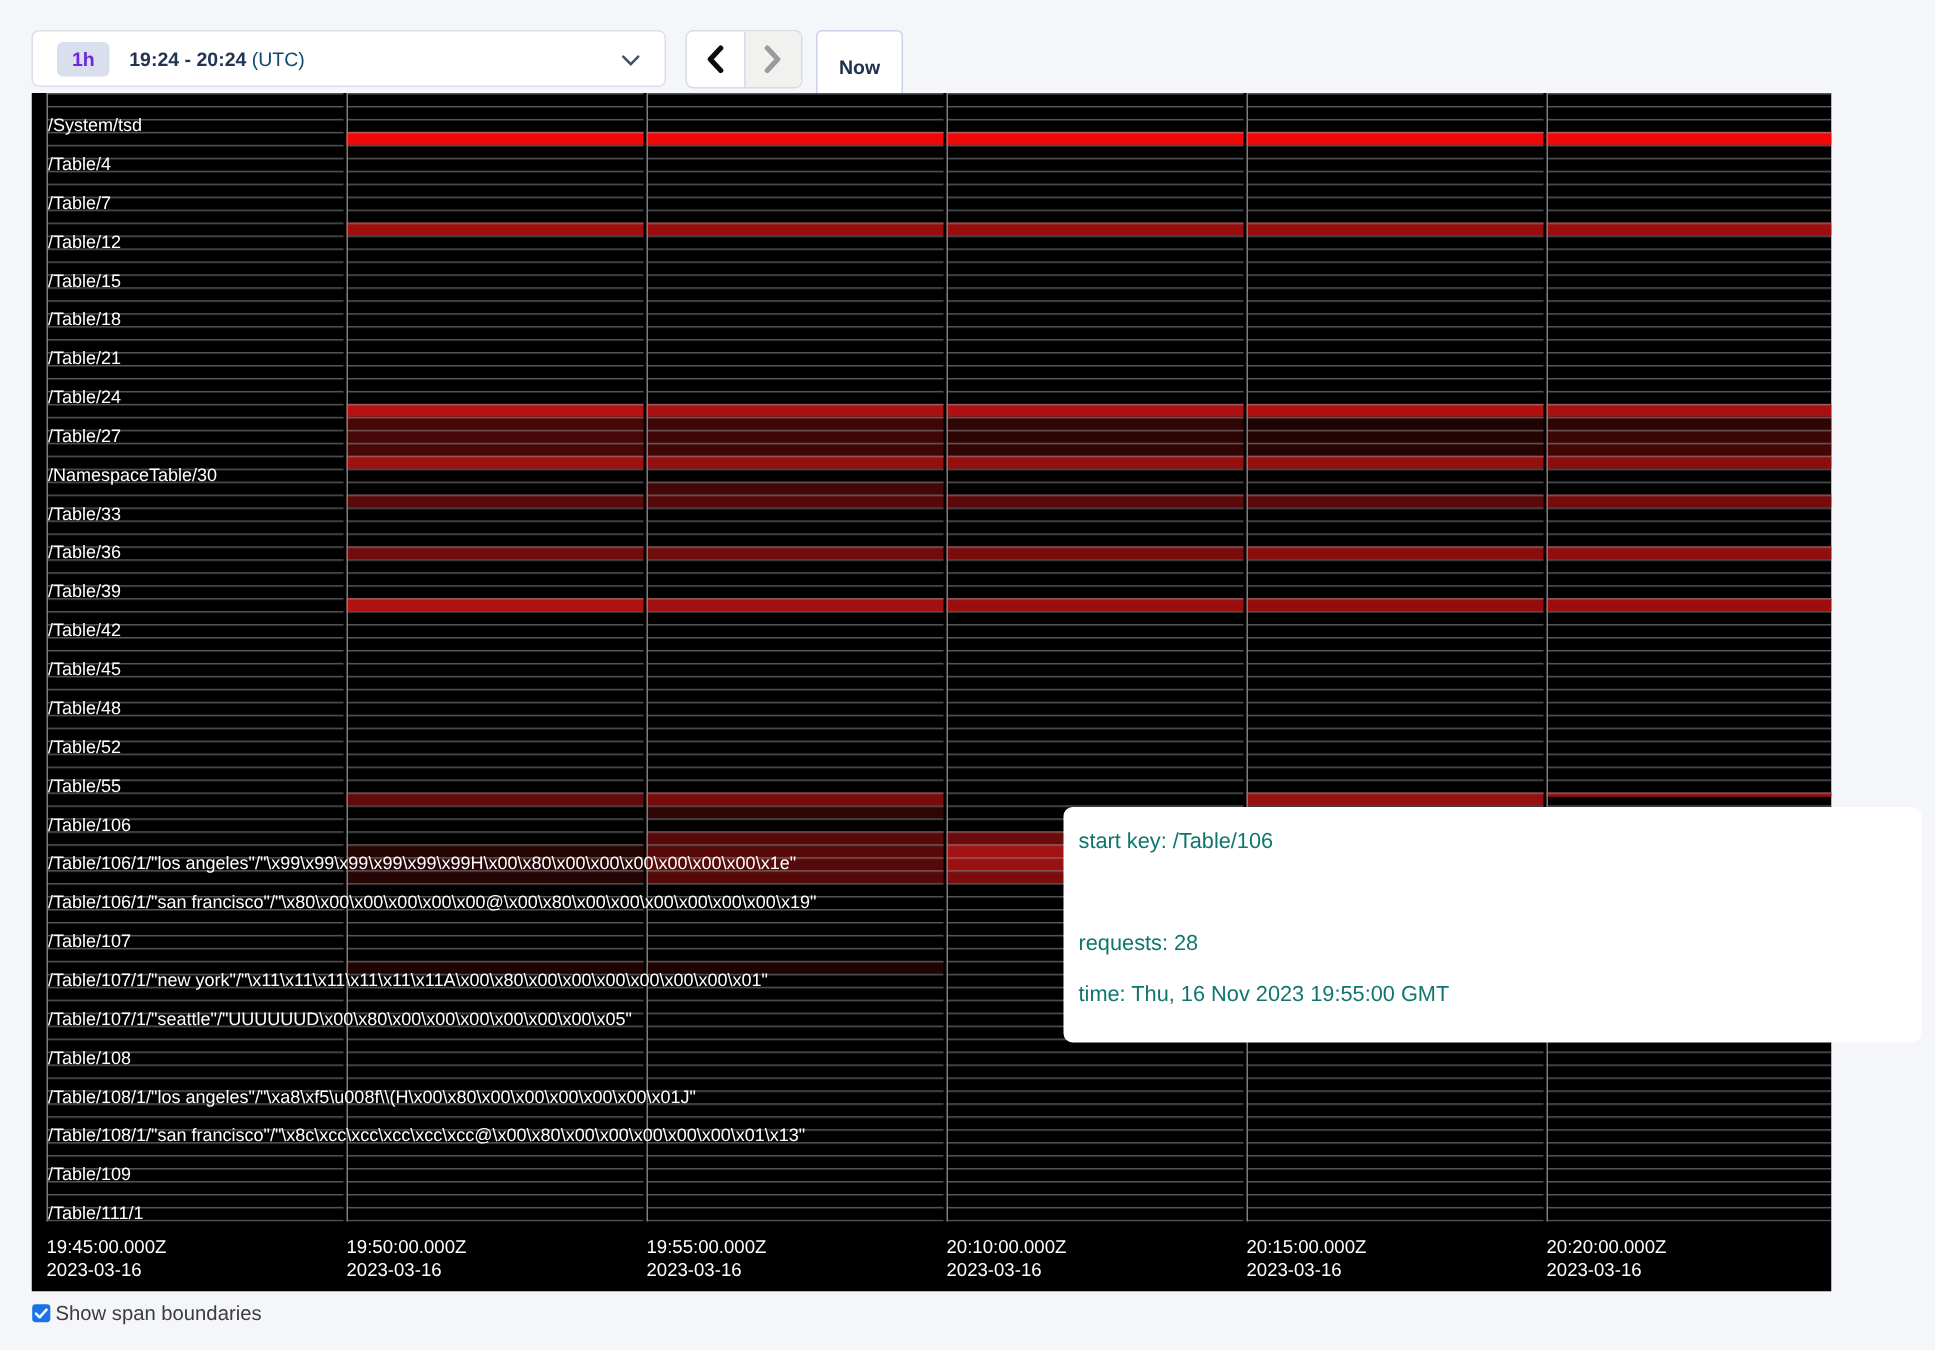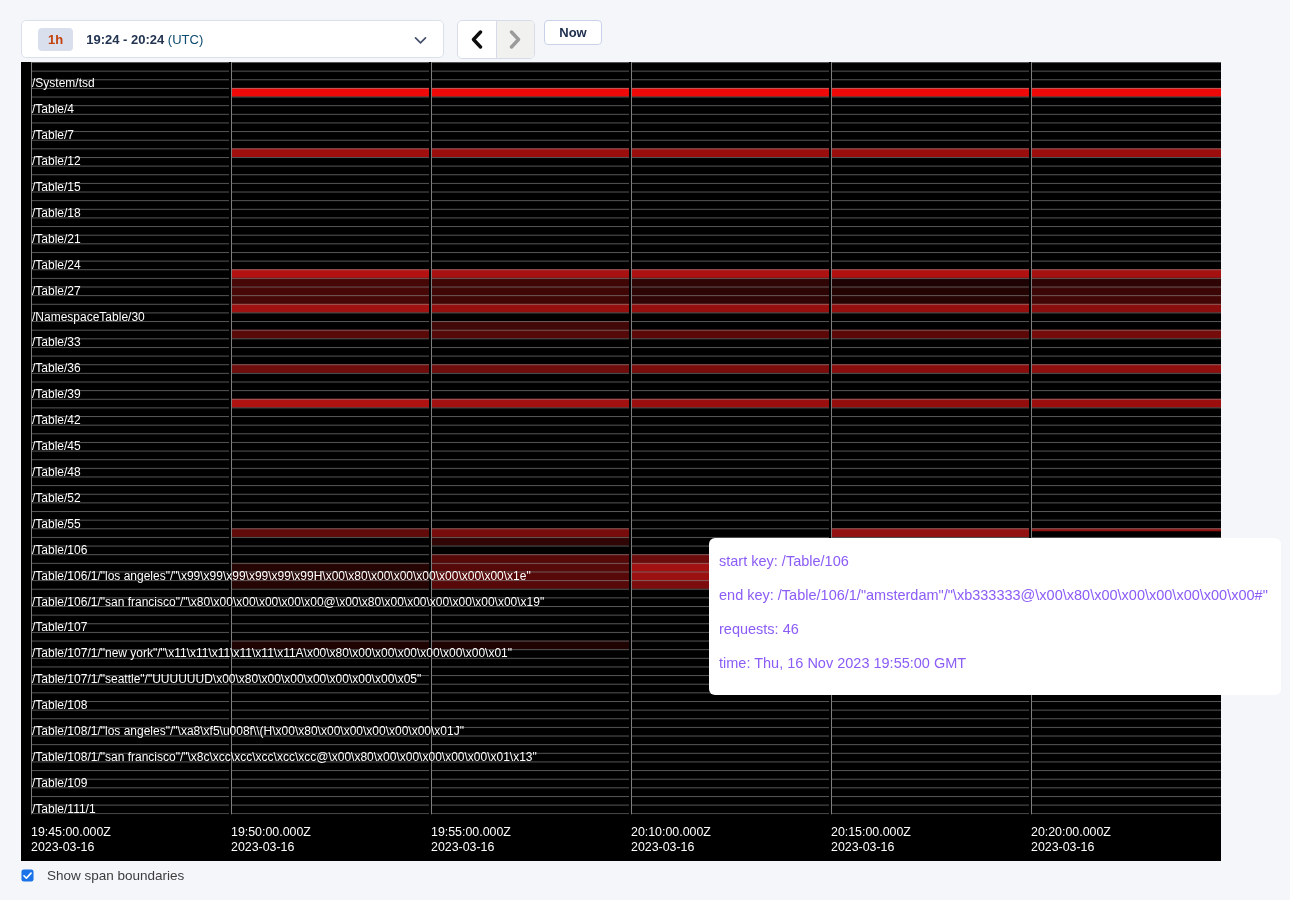--- a/index.html
+++ b/index.html
@@ -1,30 +1,30 @@
 <!DOCTYPE html>
 <html><head><meta charset="utf-8"><style>
 * { margin:0; padding:0; box-sizing:border-box; }
 html { width:1290px; height:900px; }
 body { width:1290px; height:900px; background:#f4f6fa; font-family:"Liberation Sans",sans-serif; overflow:hidden; }
 .abs { position:absolute; filter:brightness(1); }
 .timesel { left:21px; top:20px; width:423px; height:38px; background:#fff; border:1px solid #dce0ea; border-radius:5px; display:flex; align-items:center; }
-.badge { margin-left:16px; background:#d9dfec; border-radius:4px; color:#c2410c; font-weight:bold; font-size:13px; height:23px; padding:0 10px; display:flex; align-items:center; }
+.badge { margin-left:16px; background:#d9dfec; border-radius:4px; color:#6d28d9; font-weight:bold; font-size:13px; height:23px; padding:0 10px; display:flex; align-items:center; }
 .trange { margin-left:13px; color:#233451; font-weight:bold; font-size:13px; }
 .trange span { color:#0c4a6e; font-weight:normal; }
 .caret { position:absolute; right:16px; top:15px; }
 .navgrp { left:457px; top:20px; width:78px; height:39px; border:1px solid #d7dce8; border-radius:5px; background:#fff; display:flex; overflow:hidden; }
 .navgrp .half { width:39px; height:100%; display:flex; align-items:center; justify-content:center; }
 .navgrp .dis { background:#f1f1ef; border-left:1px solid #d7dce8; }
-.nowbtn { left:544px; top:20px; width:58px; height:25px; background:#fff; border:1px solid #c9d2e8; border-radius:4px; color:#20304f; font-weight:bold; font-size:13px; display:flex; align-items:center; justify-content:center; }
+.nowbtn { left:544px; top:20px; width:58px; height:49px; background:#fff; border:1px solid #c9d2e8; border-radius:4px; color:#20304f; font-weight:bold; font-size:13px; display:flex; align-items:center; justify-content:center; }
 .chart { left:21px; top:62px; filter:brightness(1); }
-.tooltip { left:709px; top:538px; width:572px; height:157px; background:#fff; border-radius:6px; color:#8b5cf6; font-size:14.5px; }
+.tooltip { left:709px; top:538px; width:572px; height:157px; background:#fff; border-radius:6px; color:#0f766e; font-size:14.5px; }
 .tooltip div { position:absolute; left:10px; }
 .footer { left:21px; top:868px; display:flex; align-items:center; }
-.cbl { margin-left:13px; color:#3c3c3c; font-size:13.5px; }
+.cbl { margin-left:3px; color:#3c3c3c; font-size:13.5px; }
 </style></head>
 <body>
 <div class="abs timesel">
   <div class="badge">1h</div>
   <div class="trange">19:24 - 20:24 <span>(UTC)</span></div>
   <svg class="caret" width="13" height="9" viewBox="0 0 13 9">
       <path d="M1.5 1.8 L6.5 6.8 L11.5 1.8" stroke="#44506b" stroke-width="1.7" fill="none" stroke-linecap="round"></path>
     </svg>
 </div>
 <div class="abs navgrp">
@@ -169,22 +169,21 @@
       <text x="610" y="773.5">20:10:00.000Z</text>
       <text x="610" y="788.5">2023-03-16</text>
       <text x="810" y="773.5">20:15:00.000Z</text>
       <text x="810" y="788.5">2023-03-16</text>
       <text x="1010" y="773.5">20:20:00.000Z</text>
       <text x="1010" y="788.5">2023-03-16</text>
     </g>
   </svg>
 <div class="abs tooltip">
   <div style="top:15px">start key: /Table/106</div>
-  <div style="top:49px">end key: /Table/106/1/"amsterdam"/"\xb333333@\x00\x80\x00\x00\x00\x00\x00\x00#"</div>
-  <div style="top:83px">requests: 46</div>
+  <div style="top:83px">requests: 28</div>
   <div style="top:117px">time: Thu, 16 Nov 2023 19:55:00 GMT</div>
 </div>
 <div class="abs footer">
   <svg width="13" height="13" viewBox="0 0 14 14">
       <rect x="0.5" y="0.5" width="13" height="13" rx="2.5" fill="#1a73e8"></rect>
       <path d="M3.2 7.3 L5.8 9.9 L10.8 4.4" stroke="#fff" stroke-width="1.8" fill="none" stroke-linecap="round" stroke-linejoin="round"></path>
     </svg>
   <div class="cbl">Show span boundaries</div>
 </div>
 </body></html>

